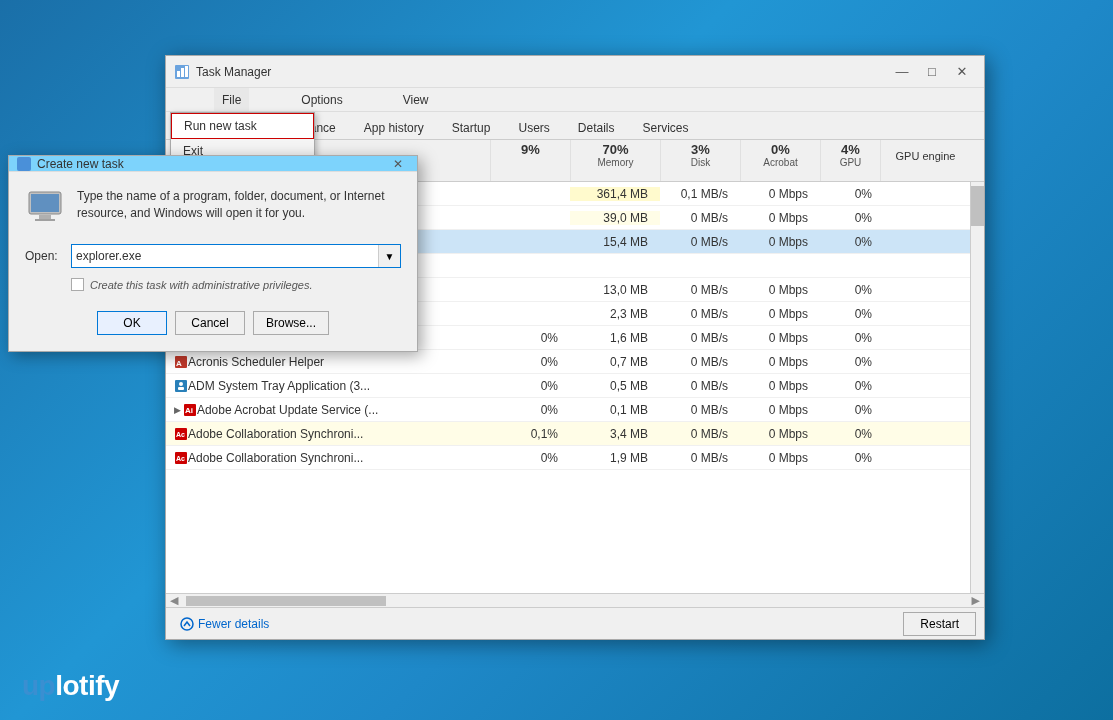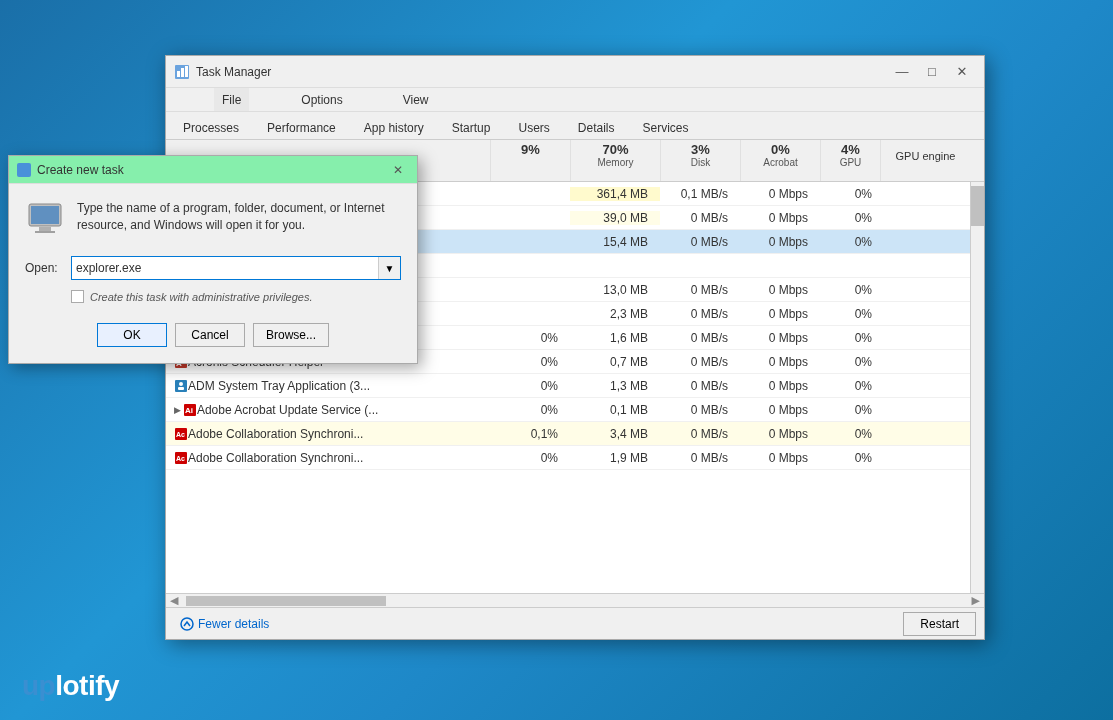--- a/index.html
+++ b/index.html
@@ -287,22 +287,22 @@
       position: absolute;
       top: 155px;
       left: 8px;
       width: 410px;
       background: #f0f0f0;
       border: 1px solid #aaa;
       box-shadow: 4px 4px 15px rgba(0,0,0,0.35);
       pointer-events: all;
     }
     .dialog-title-bar {
-      background: #86efac;
-      height: 28px;
+      background: #7dd3fc;
+      height: 16px;
       display: flex;
       align-items: center;
       padding: 0 8px;
       border-bottom: 1px solid #ddd;
     }
     .dialog-title-icon {
       width: 14px;
       height: 14px;
       margin-right: 6px;
       background: #4a90d9;
@@ -456,20 +456,24 @@
       <button class="tb-btn">□</button>
       <button class="tb-btn close">✕</button>
     </div>
   </div>
 
   <div class="menu-bar">
     <div class="menu-item active">File</div>
     <div class="menu-item">Options</div>
     <div class="menu-item">View</div>
 
+    <div class="dropdown-menu">
+      <div class="dropdown-item highlighted">Run new task</div>
+      <div class="dropdown-item">Exit</div>
+    </div>
   </div>
 
   <div class="tabs-bar">
     <div class="tab">Processes</div>
     <div class="tab">Performance</div>
     <div class="tab">App history</div>
     <div class="tab">Startup</div>
     <div class="tab">Users</div>
     <div class="tab">Details</div>
     <div class="tab">Services</div>
@@ -603,21 +607,21 @@
       <div class="process-row">
         <div class="proc-name">
           <svg class="proc-icon" viewBox="0 0 14 14">
             <rect x="1" y="1" width="12" height="12" rx="1" fill="#2980b9"></rect>
             <circle cx="7" cy="5" r="2" fill="white"></circle>
             <rect x="4" y="8" width="6" height="3" rx="1" fill="white"></rect>
           </svg>
           <span>ADM System Tray Application (3...</span>
         </div>
         <div class="proc-cpu">0%</div>
-        <div class="proc-mem">1,3 MB</div>
+        <div class="proc-mem">0,5 MB</div>
         <div class="proc-disk">0 MB/s</div>
         <div class="proc-net">0 Mbps</div>
         <div class="proc-gpu">0%</div>
         <div class="proc-gpueng"></div>
       </div>
 
       <div class="process-row">
         <div class="proc-name">
           <span class="expand-arrow">▶</span>
           <svg class="proc-icon" viewBox="0 0 14 14">

